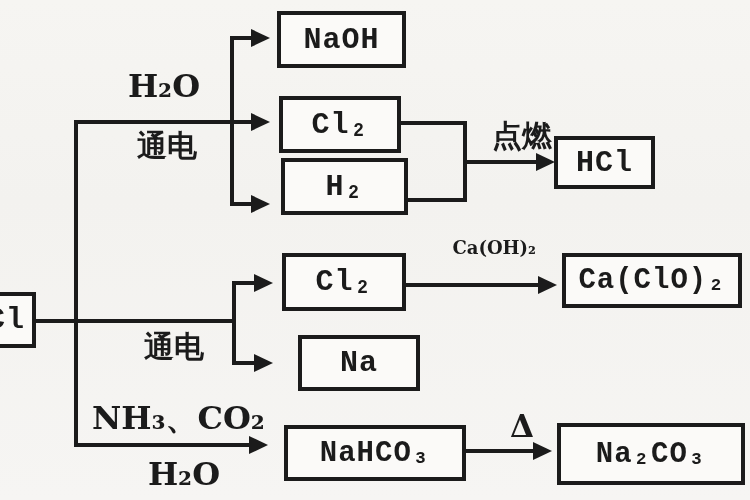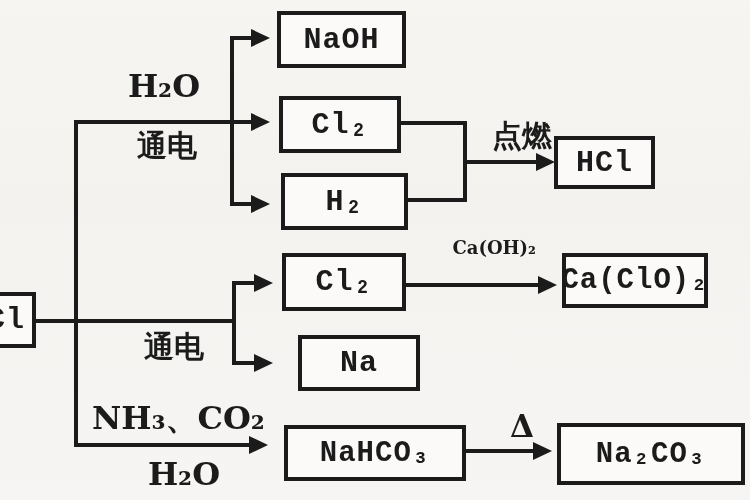--- a/index.html
+++ b/index.html
@@ -79,29 +79,29 @@
 
   <div class="line" style="left:466px; top:449px; width:70px; height:4px;"></div>
   <div class="arrowhead" style="left:533px; top:442px;"></div>
 
   <div class="box" style="left:-24px; top:292px; width:60px; height:56px;">Cl</div>
 
   <div class="box" style="left:277px; top:11px; width:129px; height:57px;">NaOH</div>
 
   <div class="box" style="left:279px; top:96px; width:122px; height:57px;">Cl₂</div>
 
-  <div class="box" style="left:281px; top:173px; width:127px; height:57px;">H₂</div>
+  <div class="box" style="left:281px; top:158px; width:127px; height:57px;">H₂</div>
 
   <div class="box" style="left:554px; top:136px; width:101px; height:53px;">HCl</div>
 
   <div class="box" style="left:282px; top:253px; width:124px; height:58px;">Cl₂</div>
 
   <div class="box" style="left:282px; top:335px; width:122px; height:56px;margin-left:16px;">Na</div>
 
-  <div class="box chem" style="left:562px; top:253px; width:146px; height:55px; font-size:29px;">Ca(ClO)₂</div>
+  <div class="box chem" style="left:562px; top:253px; width:180px; height:55px; font-size:29px;">Ca(ClO)₂</div>
 
   <div class="box" style="left:284px; top:425px; width:182px; height:56px; font-size:29px;">NaHCO₃</div>
 
   <div class="box" style="left:557px; top:423px; width:188px; height:62px; font-size:29px;">Na₂CO₃</div>
 
   <div class="lbl" style="left:120px; top:70px; width:80px; font-size:32px;">H₂O</div>
 
   <div class="lbl" style="left:112px; top:131px; width:85px;">通电</div>
 
   <div class="lbl" style="left:472px; top:121px; width:80px;">点燃</div>

